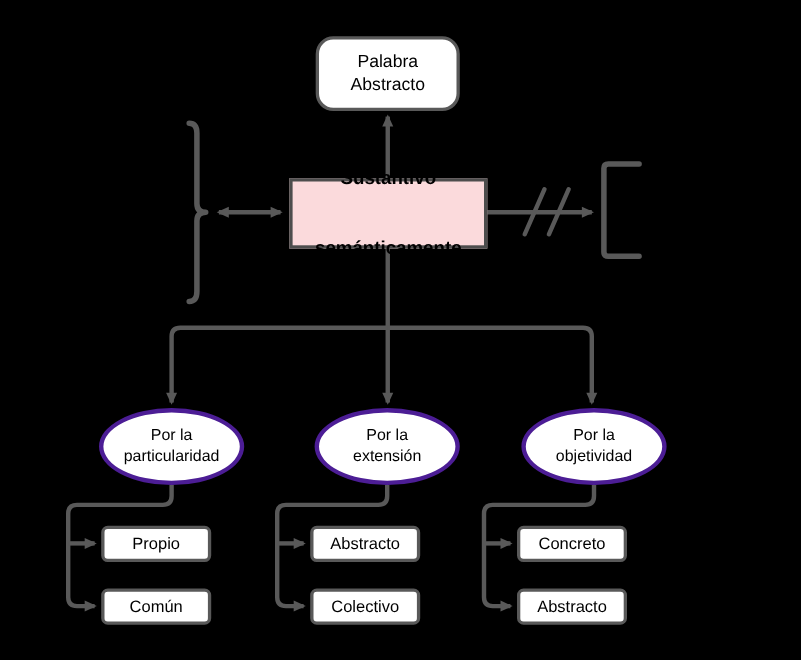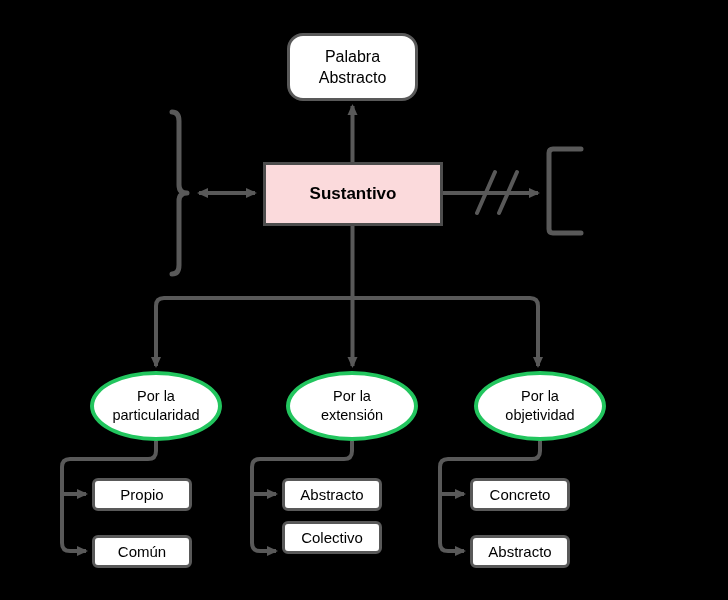--- a/index.html
+++ b/index.html
@@ -40,37 +40,37 @@
   .main-box {
     left: 263px; top: 162px; width: 180px; height: 64px;
     background: #FBDADC;
     border: 3px solid #4D4D4D;
     font-weight: bold;
     font-size: 17px;
     gap: 41px;
   }
   .ellipse {
     width: 132px; height: 70px;
-    border: 4px solid #22c55e;
+    border: 4px solid #4c1d95;
     border-radius: 50%;
     font-size: 14.5px;
   }
   .ell-0 { left: 90px;  top: 371px; }
   .ell-1 { left: 286px; top: 371px; }
   .ell-2 { left: 474px; top: 371px; }
   .leaf {
     width: 100px; height: 33px;
     border: 3px solid #595959;
     border-radius: 6px;
     font-size: 15px;
   }
   .leaf-0-0 { left: 92px;  top: 478px; justify-content: center; }
   .leaf-0-1 { left: 92px;  top: 535px; }
   .leaf-1-0 { left: 282px; top: 478px; }
-  .leaf-1-1 { left: 282px; top: 521px; justify-content: center; }
+  .leaf-1-1 { left: 282px; top: 535px; justify-content: center; }
   .leaf-2-0 { left: 470px; top: 478px; align-items: center; }
   .leaf-2-1 { left: 470px; top: 535px; }
   .wire { stroke: #595959; fill: none; stroke-width: 4; }
   .thick { stroke-width: 5; }
   .roundcap { stroke-linecap: round; stroke-linejoin: round; }
 </style>
 </head>
 <body>
 
 <div id="canvas">
@@ -106,20 +106,21 @@
     <path class="wire" d="M440,494 L464,494" marker-end="url(#arr)"></path>
   </svg>
 
   <div class="node rect root-box">
     <span>Palabra</span>
     <span>Abstracto</span>
   </div>
 
   <div class="node main-box">
     <span>Sustantivo</span>
+    <span>semánticamente</span>
   </div>
 
   <div class="node ellipse ell-0">
     <span>Por la</span>
     <span>particularidad</span>
   </div>
   <div class="node ellipse ell-1">
     <span>Por la</span>
     <span>extensión</span>
   </div>

